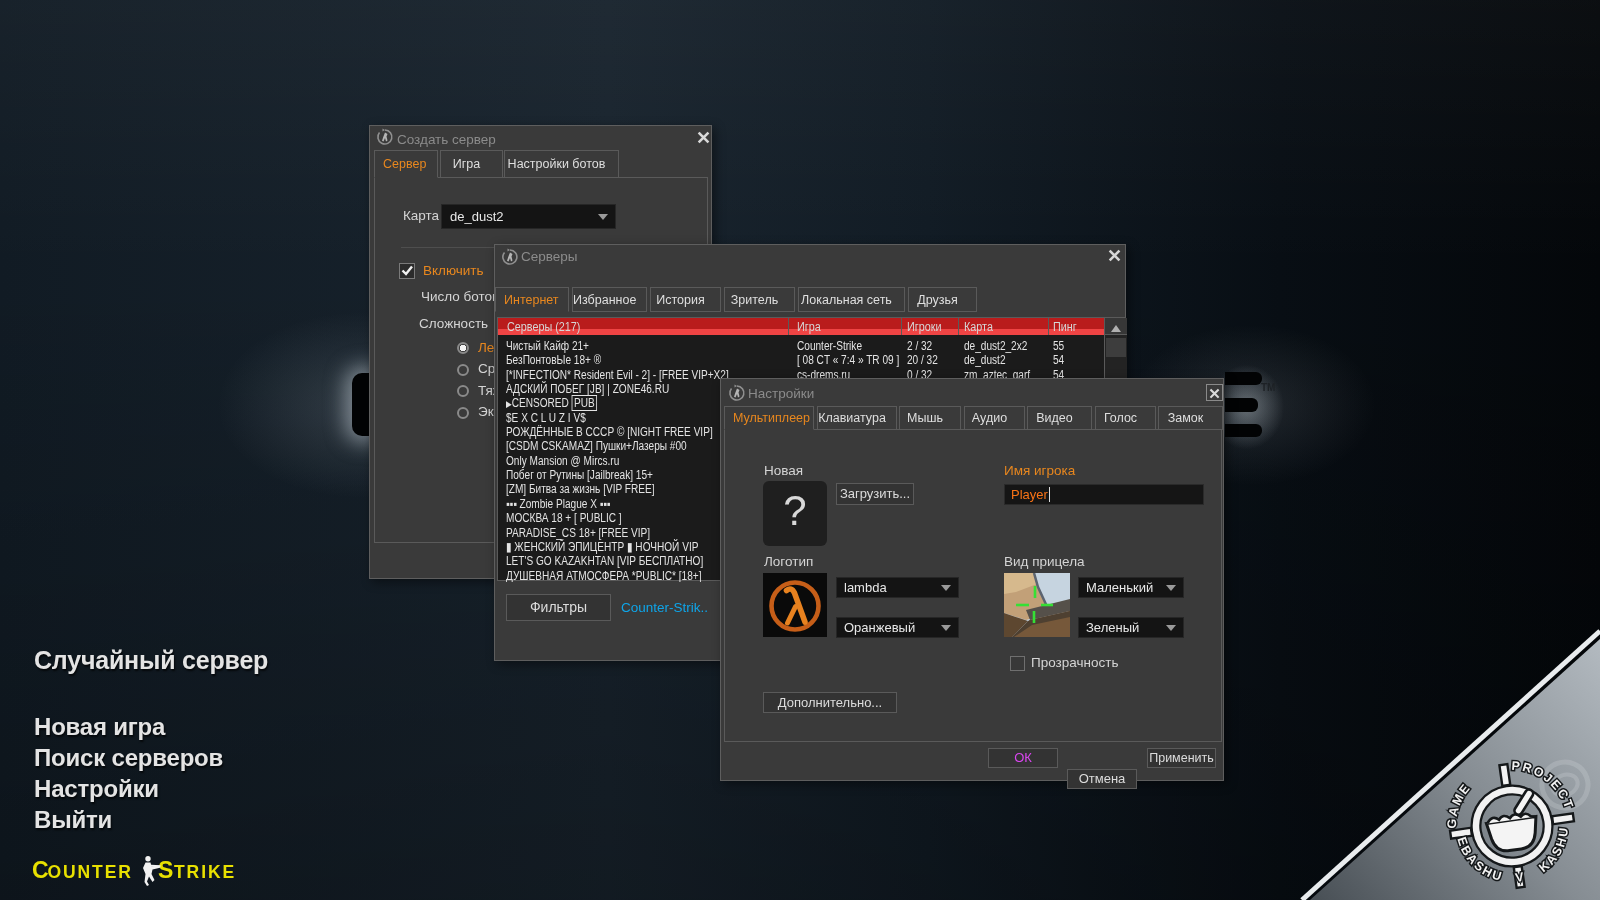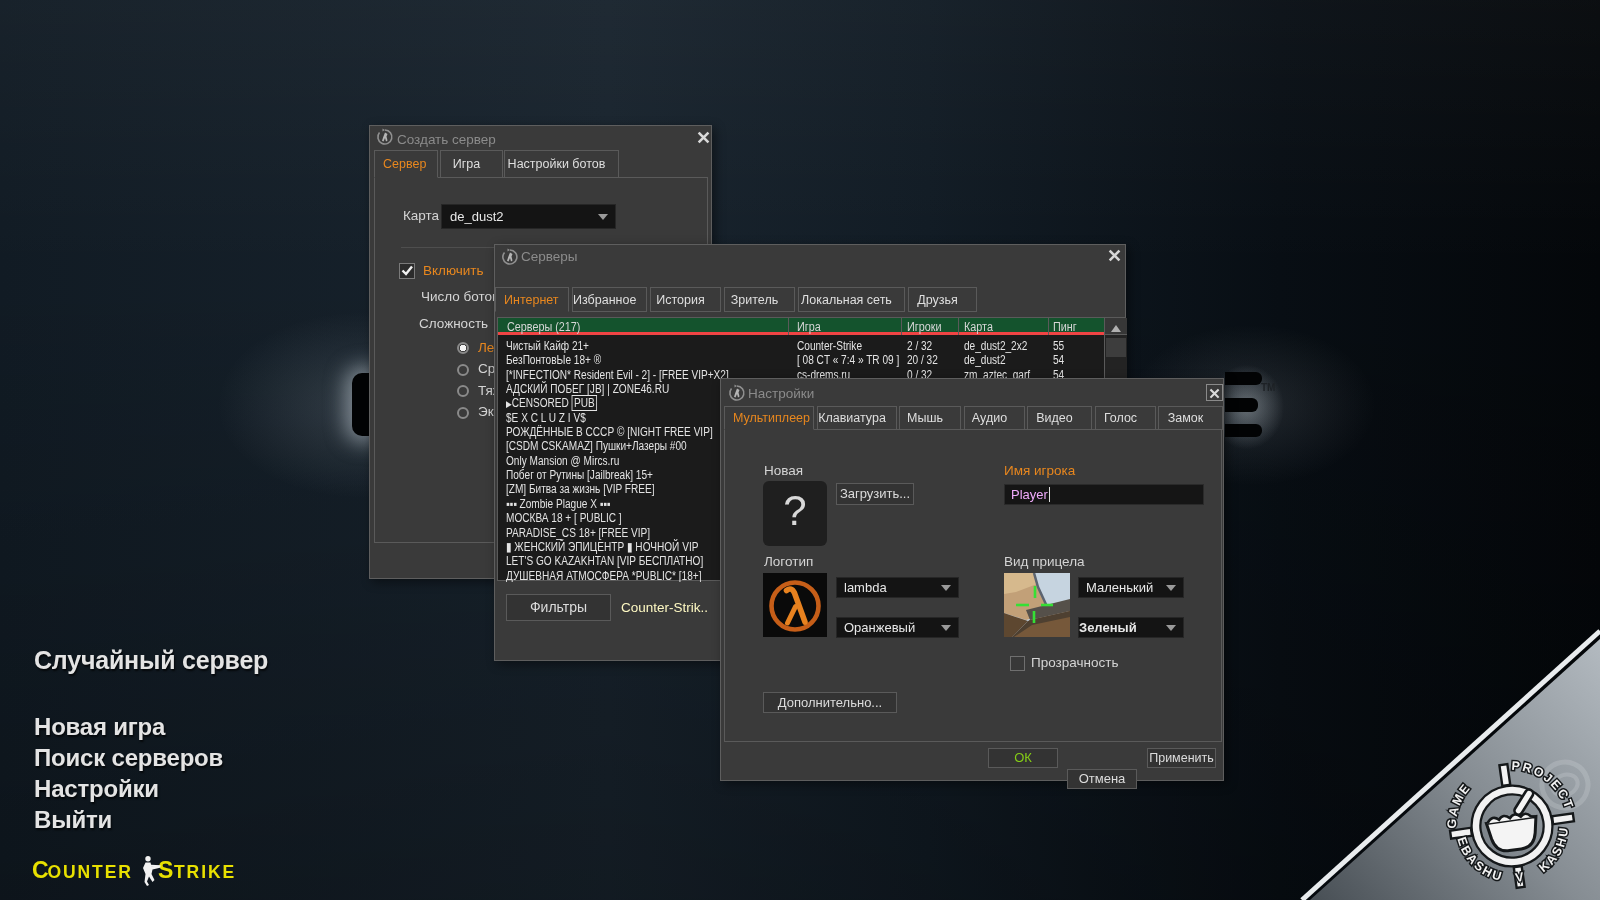--- a/index.html
+++ b/index.html
@@ -167,21 +167,21 @@
   <div class="ttl" style="left:26px; top:4px;">Серверы</div>
   <div class="wx" style="left:612px; top:4px;">✕</div>
   <div class="tab on" style="left:0px; top:42px; width:74px; height:25px; line-height:24px;">Интернет</div>
   <div class="tab" style="left:77px; top:42px; width:75px; height:25px; line-height:24px;">Избранное</div>
   <div class="tab" style="left:155px; top:42px; width:71px; height:25px; line-height:24px;">История</div>
   <div class="tab" style="left:229px; top:42px; width:71px; height:25px; line-height:24px;">Зритель</div>
   <div class="tab" style="left:303px; top:42px; width:107px; height:25px; line-height:24px;">Локальная сеть</div>
   <div class="tab" style="left:413px; top:42px; width:69px; height:25px; line-height:24px;">Друзья</div>
 
   <div class="abs" style="left:2px; top:72px; width:629px; height:264px; border:1px solid #5a5a5a; background:#1b1b1b;">
-    <div class="abs" style="left:0; top:0; width:627px; height:17px; background:#14532d; border-bottom:3px solid #ef4444; color:#d6d6d6; font-size:12px;">
+    <div class="abs" style="left:0; top:0; width:627px; height:17px; background:#b91c1c; border-bottom:6px solid #ef4444; color:#d6d6d6; font-size:12px;">
       <span class="abs hsc" style="left:9px; top:2px;">Серверы (217)</span>
       <span class="abs hsc" style="left:299px; top:2px;">Игра</span>
       <span class="abs hsc" style="left:409px; top:2px;">Игроки</span>
       <span class="abs hsc" style="left:466px; top:2px;">Карта</span>
       <span class="abs hsc" style="left:555px; top:2px;">Пинг</span>
       <span class="abs" style="left:290px; top:0; width:1px; height:17px; background:#5a5a5a;"></span>
       <span class="abs" style="left:403px; top:0; width:1px; height:17px; background:#5a5a5a;"></span>
       <span class="abs" style="left:460px; top:0; width:1px; height:17px; background:#5a5a5a;"></span>
       <span class="abs" style="left:550px; top:0; width:1px; height:17px; background:#5a5a5a;"></span>
     </div>
@@ -218,21 +218,21 @@
       <span class="abs" style="left:8px; top:161px; white-space:nowrap;">▪▪▪ Zombie Plague X ▪▪▪</span>
       <span class="abs" style="left:8px; top:175px; white-space:nowrap;">МОСКВА 18 + [ PUBLIC ]</span>
       <span class="abs" style="left:8px; top:190px; white-space:nowrap;">PARADISE_CS 18+ [FREE VIP]</span>
       <span class="abs" style="left:8px; top:204px; white-space:nowrap;">▮  ЖЕНСКИЙ ЭПИЦЕНТР  ▮ НОЧНОЙ VIP</span>
       <span class="abs" style="left:8px; top:218px; white-space:nowrap;">LET'S GO KAZAKHTAN [VIP БЕСПЛАТНО]</span>
       <span class="abs" style="left:8px; top:233px; white-space:nowrap;">ДУШЕВНАЯ АТМОСФЕРА *PUBLIC* [18+]</span>
     </div>
   </div>
 
   <div class="btn" style="left:11px; top:349px; width:105px; height:27px; line-height:25px; font-size:14px;">Фильтры</div>
-  <div class="glbl" style="left:126px; top:355px; color:#fef9c3;">Counter-Strik..</div>
+  <div class="glbl" style="left:126px; top:355px; color:#0ea5e9;">Counter-Strik..</div>
 </div>
 
 <div class="win" id="w3" style="left:720px; top:378px; width:504px; height:403px;">
   <svg class="abs" style="left:7px; top:5px;" width="18" height="18" viewBox="0 0 18 18">
     <path d="M 3.5 4.5 A 7 7 0 1 0 9 2" fill="none" stroke="#909090" stroke-width="1.6"></path>
     <path d="M9 2 l-2.5 -1.5 0 3 z" fill="#909090"></path>
     <path d="M9 4.5 l2.5 1.5 -1 2.5 1 4 -1.5 1 -1-3.5 -1.5 3.5 -1.5-0.8 1.5-4.5 z" fill="#b5b5b5" stroke="none"></path>
   </svg>
   <div class="ttl" style="left:27px; top:7px;">Настройки</div>
   <div class="abs" style="left:485px; top:5px; width:17px; height:17px; border:1px solid #8a8a8a; text-align:center;"><span class="wx" style="position:static; font-size:15px;">✕</span></div>
@@ -245,21 +245,21 @@
   <div class="tab" style="left:374px; top:27px; width:61px; height:24px; line-height:23px;">Голос</div>
   <div class="tab" style="left:437px; top:27px; width:65px; height:24px; line-height:23px;">Замок</div>
   <div class="panel" style="left:3px; top:50px; width:498px; height:313px;"></div>
 
   <div class="lbl" style="left:43px; top:84px;">Новая</div>
   <div class="abs" style="left:42px; top:102px; width:64px; height:65px; background:#1f1f1f; border-radius:6px; text-align:center;">
     <span style="color:#d8d8d8; font-size:42px; font-weight:normal; line-height:60px;">?</span>
   </div>
   <div class="btn" style="left:115px; top:104px; width:78px; height:22px; line-height:20px;">Загрузить...</div>
   <div class="olbl" style="left:283px; top:84px;">Имя игрока</div>
-  <div class="abs" style="left:283px; top:105px; width:200px; height:21px; background:#151515; border:1px solid #2a2a2a; color:#f0abfc; font-size:13px; line-height:19px; padding-left:6px;">Player<span style="border-left:1px solid #dcdcdc; margin-left:1px;"></span></div>
+  <div class="abs" style="left:283px; top:105px; width:200px; height:21px; background:#151515; border:1px solid #2a2a2a; color:#f97316; font-size:13px; line-height:19px; padding-left:6px;">Player<span style="border-left:1px solid #dcdcdc; margin-left:1px;"></span></div>
 
   <div class="lbl" style="left:43px; top:175px;">Логотип</div>
   <svg class="abs" style="left:42px; top:194px;" width="64" height="64" viewBox="0 0 64 64">
     <rect width="64" height="64" fill="#0a0a0a"></rect>
     <circle cx="32" cy="33" r="23.5" fill="none" stroke="#c65e18" stroke-width="4.6"></circle>
     <g stroke="#e8821f" fill="none" stroke-linecap="round">
       <path d="M23.5 17.5 Q28.5 13.5 31.5 20 L42 49" stroke-width="5.6"></path>
       <path d="M32.5 33.5 L24.5 50" stroke-width="5"></path>
     </g>
   </svg>
@@ -277,22 +277,22 @@
     <polygon points="0,40 24,48 8,64 0,64" fill="#5d4730"></polygon>
     <polygon points="24,48 26,47 66,38 66,44 28,52 10,64 8,64" fill="#4e4031"></polygon>
     <g stroke="#35e035" stroke-width="2.6">
       <line x1="31" y1="13" x2="31" y2="25"></line>
       <line x1="30" y1="38" x2="30" y2="50"></line>
       <line x1="12" y1="32" x2="25" y2="32"></line>
       <line x1="37" y1="32" x2="49" y2="32"></line>
     </g>
   </svg>
   <div class="drop" style="left:357px; top:198px; width:106px; height:21px; line-height:19px; padding-left:7px;">Маленький<span class="ar"></span></div>
-  <div class="drop" style="left:357px; top:238px; width:106px; height:21px; line-height:19px; font-weight:bold;">Зеленый<span class="ar"></span></div>
+  <div class="drop" style="left:357px; top:238px; width:106px; height:21px; line-height:19px; padding-left:7px;">Зеленый<span class="ar"></span></div>
 
   <div class="cb" style="left:289px; top:277px; width:15px; height:15px; background:#383838; border-color:#6f6f6f;"></div>
   <div class="lbl" style="left:310px; top:276px;">Прозрачность</div>
   <div class="btn" style="left:42px; top:313px; width:134px; height:21px; line-height:19px;">Дополнительно...</div>
 
-  <div class="btn" style="left:267px; top:369px; width:70px; height:20px; line-height:18px; font-size:13px; color:#84cc16;">ОК</div>
+  <div class="btn" style="left:267px; top:369px; width:70px; height:20px; line-height:18px; font-size:13px; color:#d946ef;">ОК</div>
   <div class="btn" style="left:346px; top:369px; width:70px; height:20px; line-height:18px; font-size:13px;margin-top:21px;">Отмена</div>
   <div class="btn" style="left:426px; top:369px; width:69px; height:20px; line-height:18px; font-size:12.5px;">Применить</div>
 </div>
 
 </body></html>

